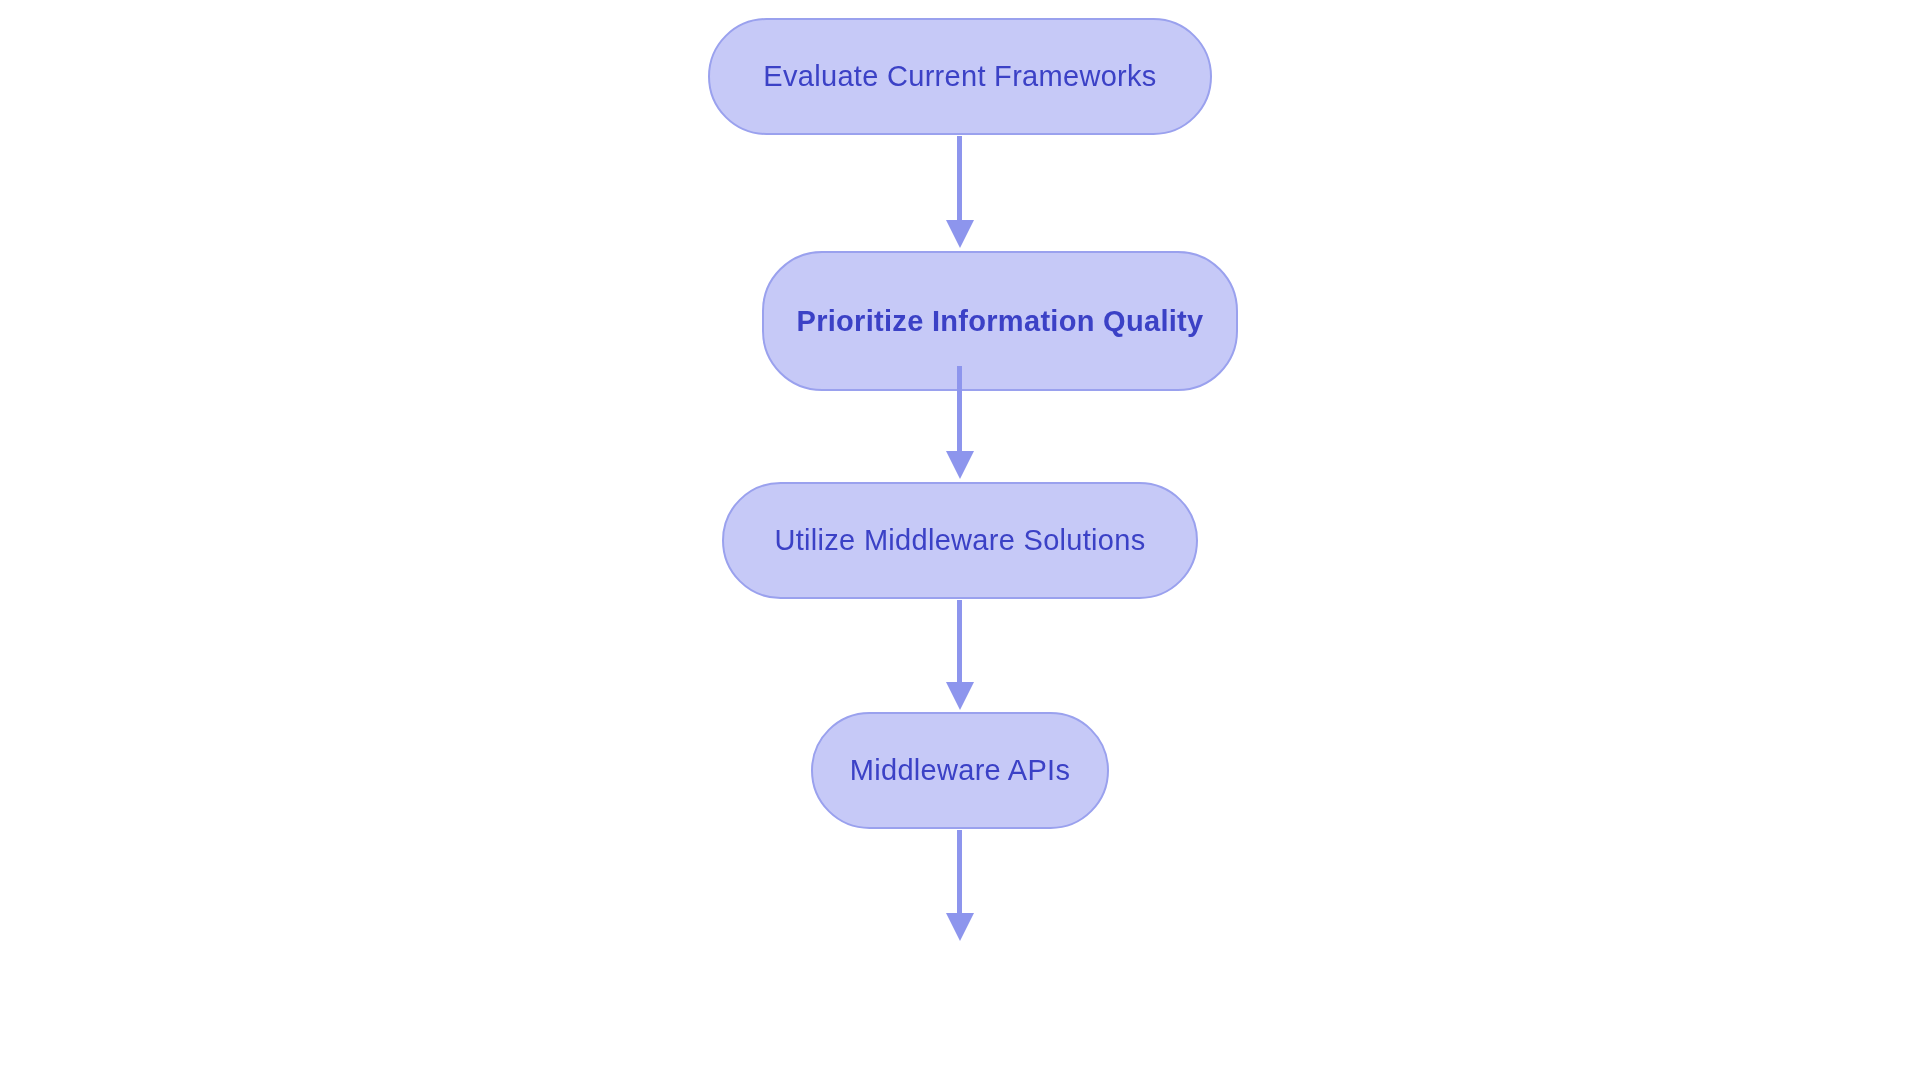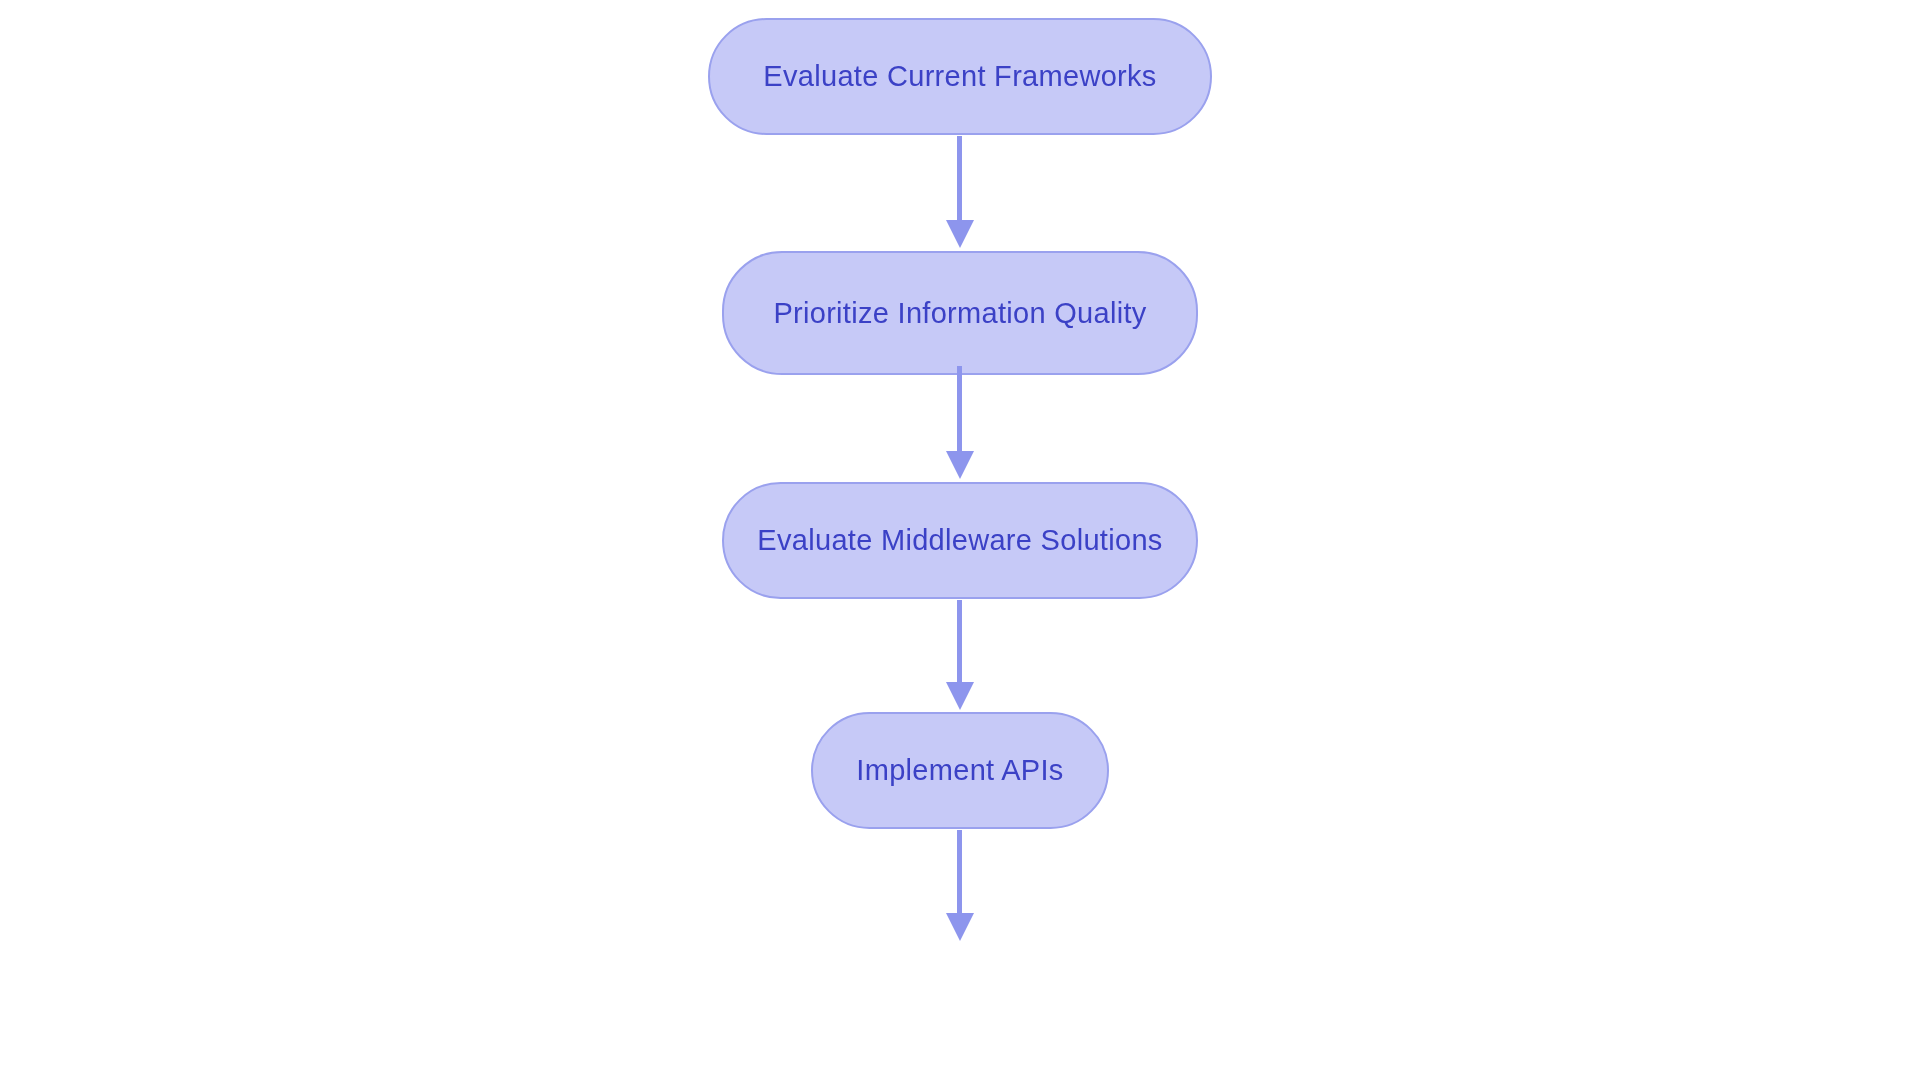--- a/index.html
+++ b/index.html
@@ -31,21 +31,21 @@
     display: flex;
     align-items: center;
     justify-content: center;
     color: var(--node-text);
     font-size: 29px;
     letter-spacing: 0.3px;
     text-align: center;
     white-space: nowrap;
   }
   .n1 { left: 708px; top: 18px;  width: 504px; height: 117px; }
-  .n2 { left: 722px; top: 251px; width: 476px; height: 124px; }
+  .n2 { left: 762px; top: 251px; width: 476px; height: 140px; font-weight: bold; }
   .n3 { left: 722px; top: 482px; width: 476px; height: 117px; }
   .n4 { left: 811px; top: 712px; width: 298px; height: 117px; }
   .n5 { left: 751px; top: 943px; width: 418px; height: 118px; }
 
   .arrow-line {
     position: absolute;
     width: 5px;
     left: 957px;
     background: var(--arrow);
   }
@@ -84,30 +84,30 @@
   <div class="node n2">
     <span>Prioritize Information Quality</span>
   </div>
 
   <div>
     <div class="arrow-line a2-line"></div>
     <div class="arrow-head a2-head"></div>
   </div>
 
   <div class="node n3">
-    <span>Evaluate Middleware Solutions</span>
+    <span>Utilize Middleware Solutions</span>
   </div>
 
   <div>
     <div class="arrow-line a3-line"></div>
     <div class="arrow-head a3-head"></div>
   </div>
 
   <div class="node n4">
-    <span>Implement APIs</span>
+    <span>Middleware APIs</span>
   </div>
 
   <div>
     <div class="arrow-line a4-line"></div>
     <div class="arrow-head a4-head"></div>
   </div>
 
 
 </div>
 

